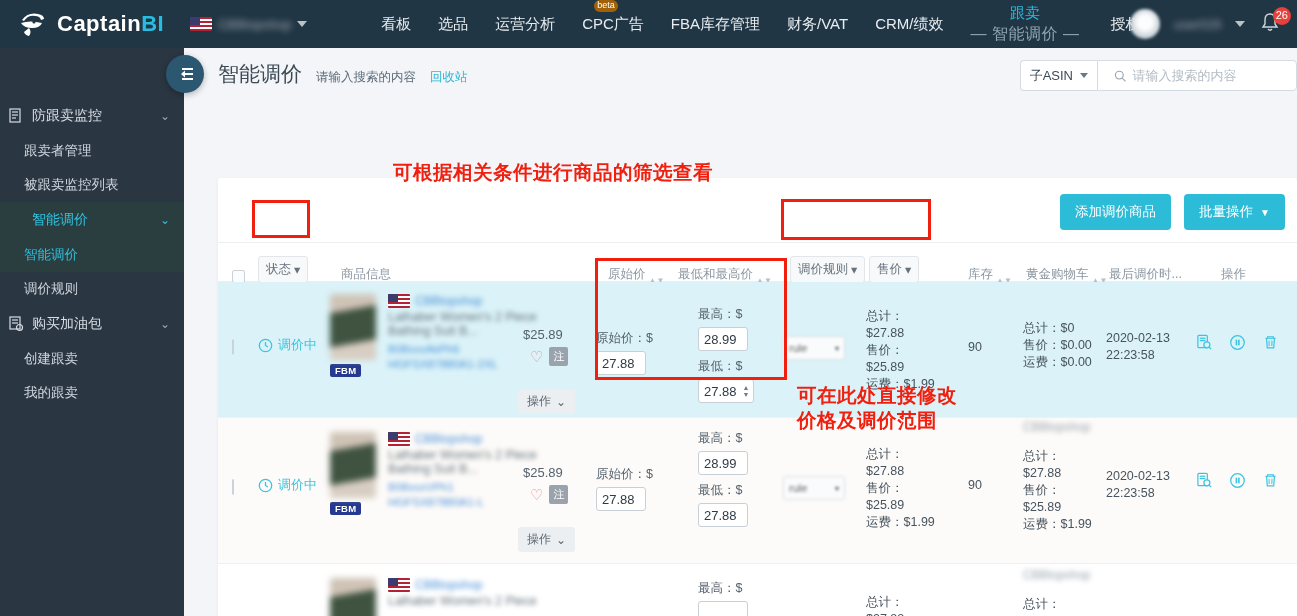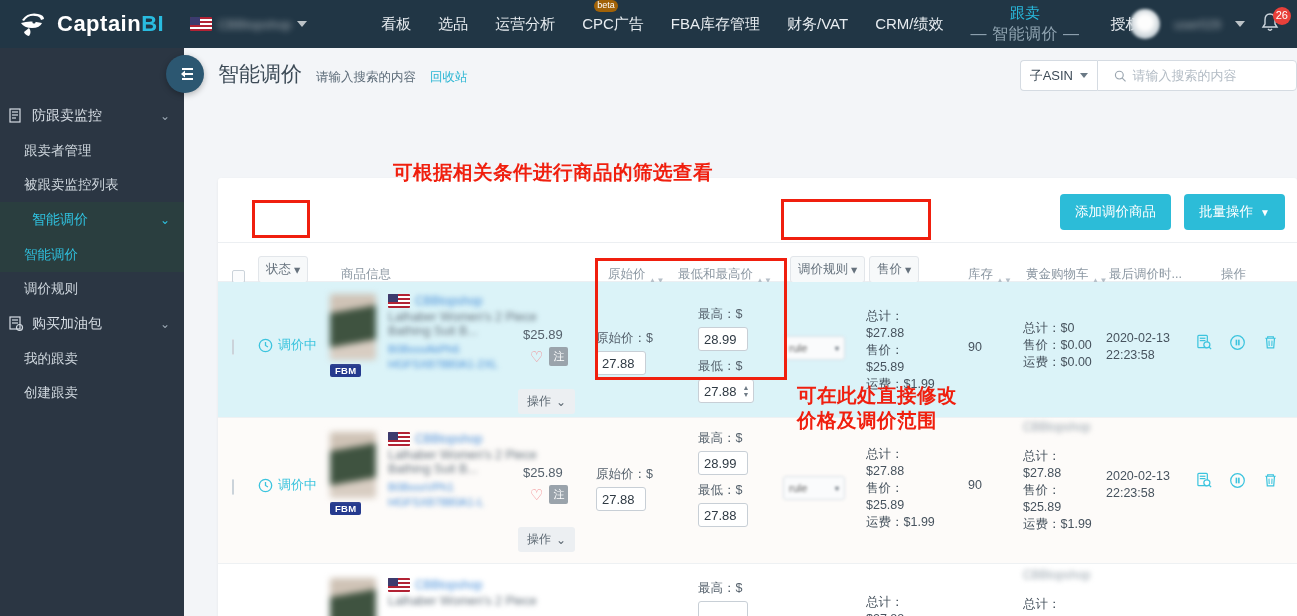--- a/index.html
+++ b/index.html
@@ -346,22 +346,22 @@
     <div class="side-group">
       <svg width="16" height="16" viewBox="0 0 16 16">
           <rect x="2" y="1" width="10" height="12" fill="none" stroke="#d6dde4" stroke-width="1.2"></rect>
           <line x1="4" y1="4" x2="10" y2="4" stroke="#d6dde4" stroke-width="1.2"></line>
           <line x1="4" y1="7" x2="10" y2="7" stroke="#d6dde4" stroke-width="1.2"></line>
           <circle cx="11.5" cy="11.5" r="3" fill="none" stroke="#d6dde4" stroke-width="1.2"></circle>
         </svg>
       <span>购买加油包</span>
       <span class="chev">⌄</span>
     </div>
+    <div class="side-link">创建跟卖</div>
     <div class="side-link">我的跟卖</div>
-    <div class="side-link">创建跟卖</div>
   </div>
 </div>
 
 <div class="main">
   <div class="page-head">
     <div class="title-row">
       <span class="page-title">智能调价</span>
       <span class="sub-note">请输入搜索的内容</span>
       <span class="sub-note link-cyan">回收站</span>
     </div>

